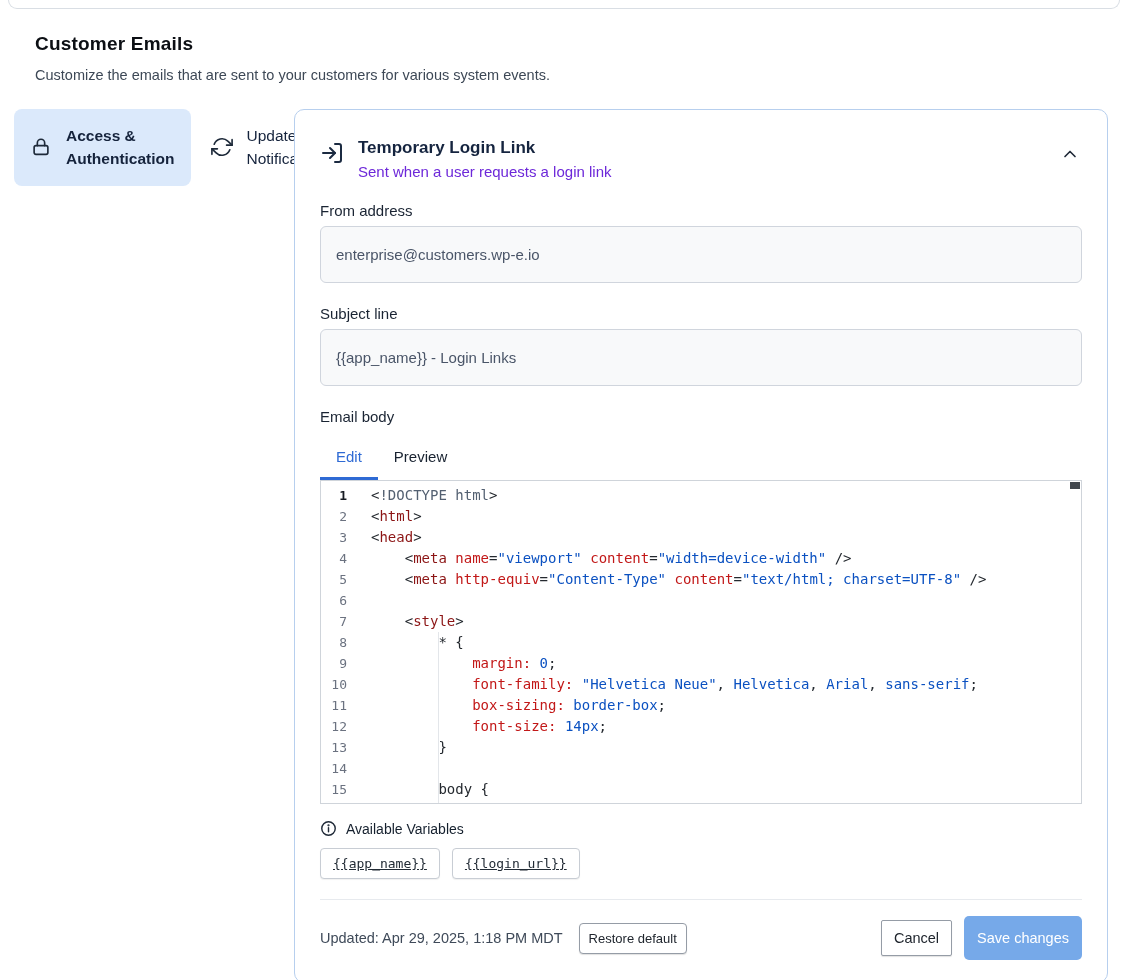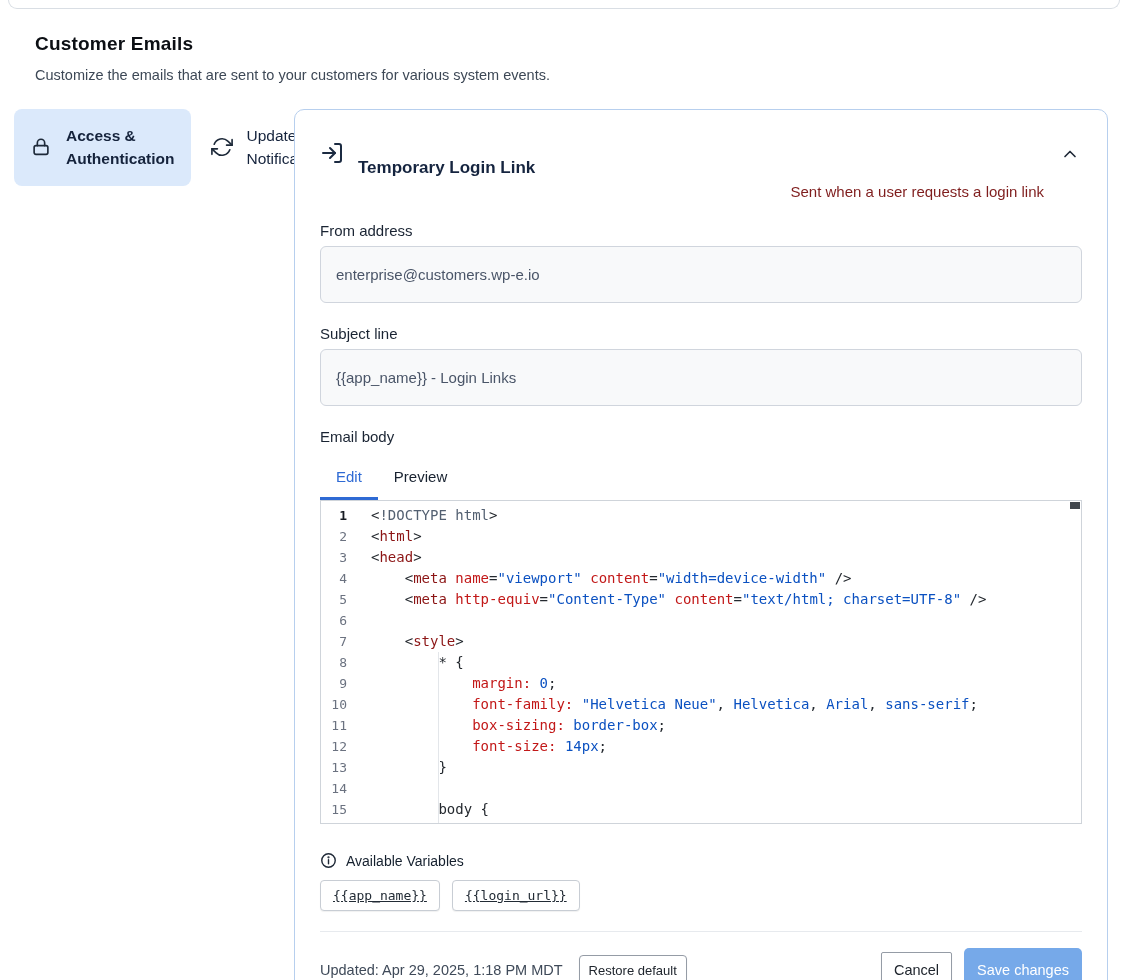--- a/index.html
+++ b/index.html
@@ -32,23 +32,23 @@
 
   
   .panel {
     flex: 1; background: #fff;
     border: 1px solid var(--panel-border, #b7cfee);
     border-radius: 10px; padding: 28px 25px 22px;
   }
   .panel-head { display: flex; align-items: flex-start; gap: 14px; }
   .login-icon { width: 24px; height: 24px; color: #1b2a41; margin-top: 3px; flex: none; }
   .login-icon svg { width: 24px; height: 24px; display: block; }
-  .head-text { flex: 1; margin-top: 20px; }
+  .head-text { flex: 1; }
   .panel-title { font-size: 17px; font-weight: 700; color: #15243f; }
-  .panel-sub { margin-top: 5px; font-size: 15px; color: #7f1d1d; text-align: right; }
+  .panel-sub { margin-top: 5px; font-size: 15px; color: #6d28d9; }
   .collapse-btn { background: none; border: none; cursor: pointer; color: #1f2937; padding: 2px; margin-top: 4px; }
   .collapse-btn svg { width: 20px; height: 20px; display: block; }
 
   .field-label { margin: 22px 0 7px; font-size: 15px; color: #1a2433; }
   .text-input {
     width: 100%; height: 57px;
     border: 1px solid #d0d5dd; border-radius: 6px;
     background: #f8f9fa; padding: 0 15px;
     font-family: "Liberation Sans", sans-serif; font-size: 15px; color: #4a5568;
   }
@@ -76,21 +76,21 @@
   .tk-p    { color: #24292f; }
   .tk-meta { color: #536071; }
   .tk-tag  { color: #8c1515; }
   .tk-attr { color: #c21818; }
   .tk-prop { color: #c21818; }
   .tk-str  { color: #0b51c1; }
   .tk-val  { color: #0b51c1; }
   .tk-num  { color: #0b51c1; }
   .tk-sel  { color: #24292f; }
 
-  .vars-head { display: flex; align-items: center; gap: 9px; margin-top: 28px; font-size: 14px; font-weight: 500; color: #15202e; }
+  .vars-head { display: flex; align-items: center; gap: 9px; margin-top: 16px; font-size: 14px; font-weight: 500; color: #15202e; }
   .info-icon { width: 17px; height: 17px; color: #1f2937; flex: none; }
   .info-icon svg { width: 17px; height: 17px; display: block; }
 
   .chips { display: flex; gap: 12px; margin-top: 11px; }
   .chip {
     font-family: "DejaVu Sans Mono", monospace; font-size: 13px; color: #222b35;
     padding: 7px 12px; border: 1px solid #c8cdd4; border-radius: 4px;
     background: #fff; box-shadow: 0 1px 1px rgba(0,0,0,.06); cursor: pointer; text-decoration: underline;
   }
 

